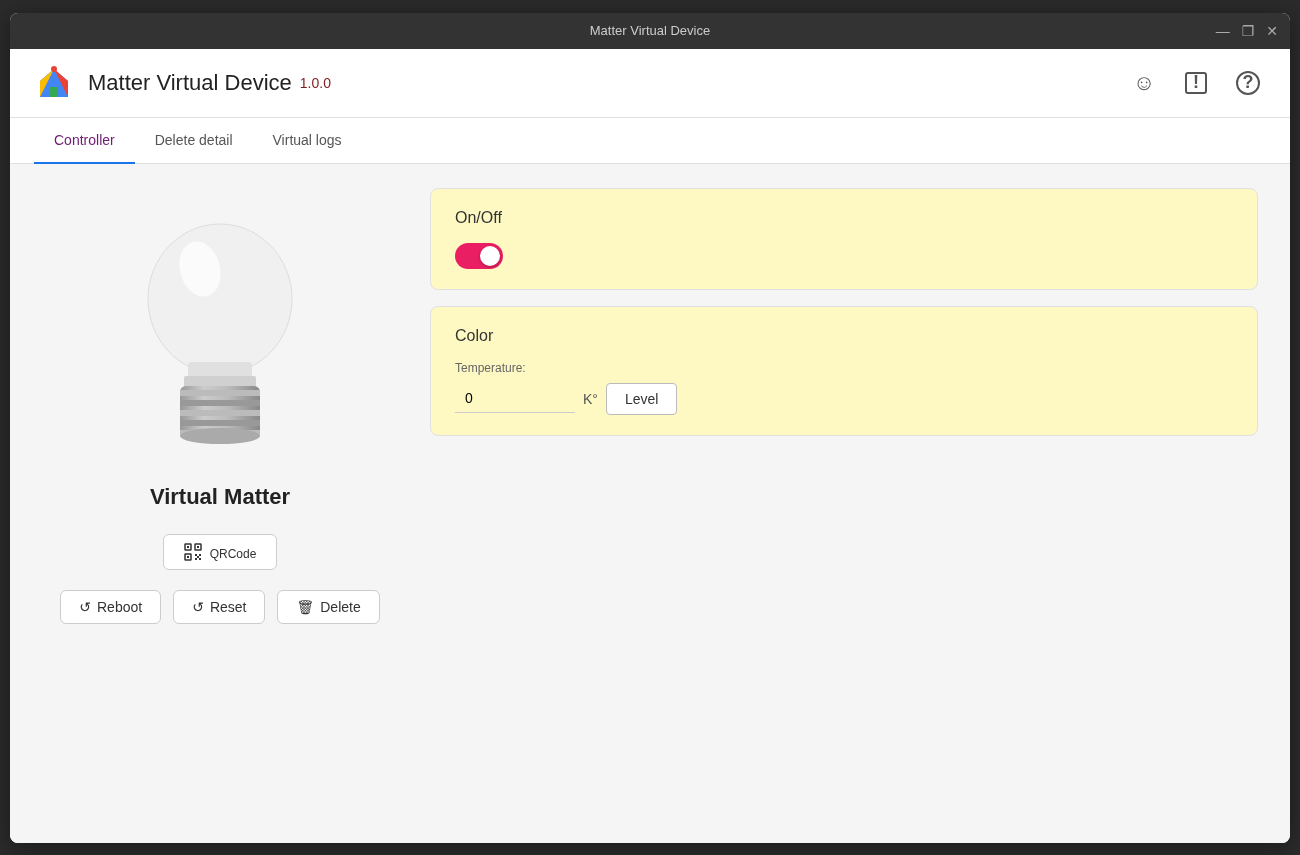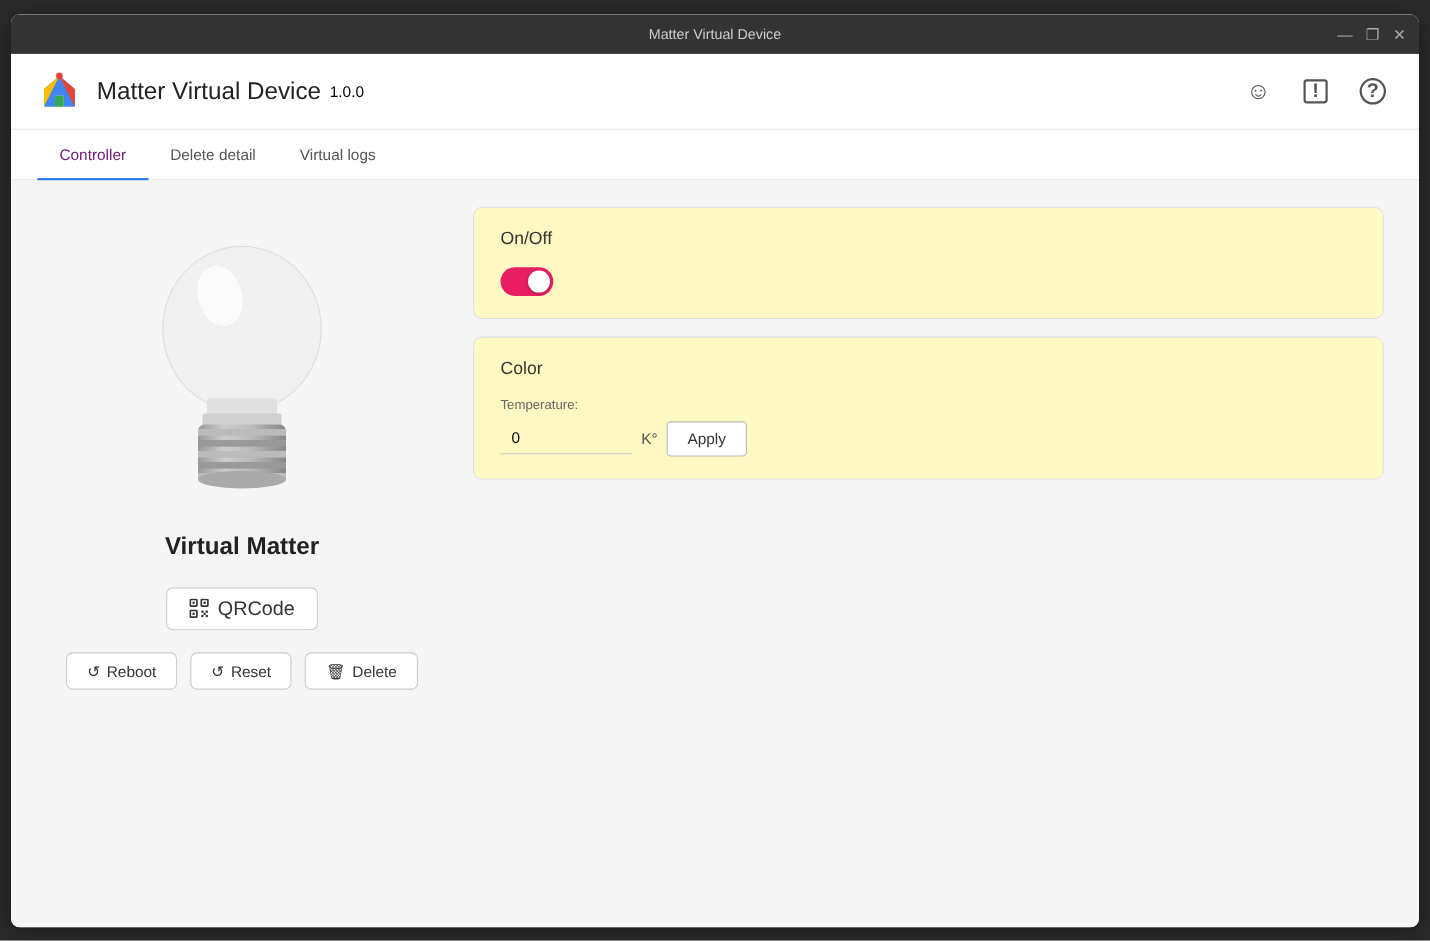--- a/index.html
+++ b/index.html
@@ -77,21 +77,21 @@
     }
 
     .app-title-main {
       font-size: 22px;
       font-weight: 400;
       color: #222;
     }
 
     .app-version {
       font-size: 14px;
-      color: #000000;
+      color: #7f1d1d;
       margin-left: 8px;
       font-weight: 400;
     }
 
     .header-actions {
       margin-left: auto;
       display: flex;
       gap: 16px;
       align-items: center;
     }
@@ -163,28 +163,28 @@
     
     .device-name {
       font-size: 22px;
       font-weight: 600;
       color: #222;
       margin-bottom: 24px;
     }
 
     .qrcode-btn {
       display: flex;
-      align-items: center;
+      align-items: flex-end;
       gap: 8px;
       padding: 8px 20px;
       border: 1px solid #ccc;
       background: #fff;
       border-radius: 6px;
       cursor: pointer;
-      font-size: 18px;
+      font-size: 12px;
       color: #333;
       margin-bottom: 20px;
     }
 
     .action-buttons {
       display: flex;
       gap: 12px;
     }
 
     .action-btn {
@@ -447,19 +447,19 @@
         </div>
       </div>
 
 
       <div class="control-card">
         <div class="control-label">Color</div>
         <div class="temp-label">Temperature:</div>
         <div class="temp-row">
           <input type="text" class="temp-input" value="0" style="">
           <span class="temp-unit">K°</span>
-          <button class="apply-btn">Apply</button>
+          <button class="apply-btn">Level</button>
         </div>
       </div>
 
     </div>
   </div>
 </div>
 
 </body></html>

